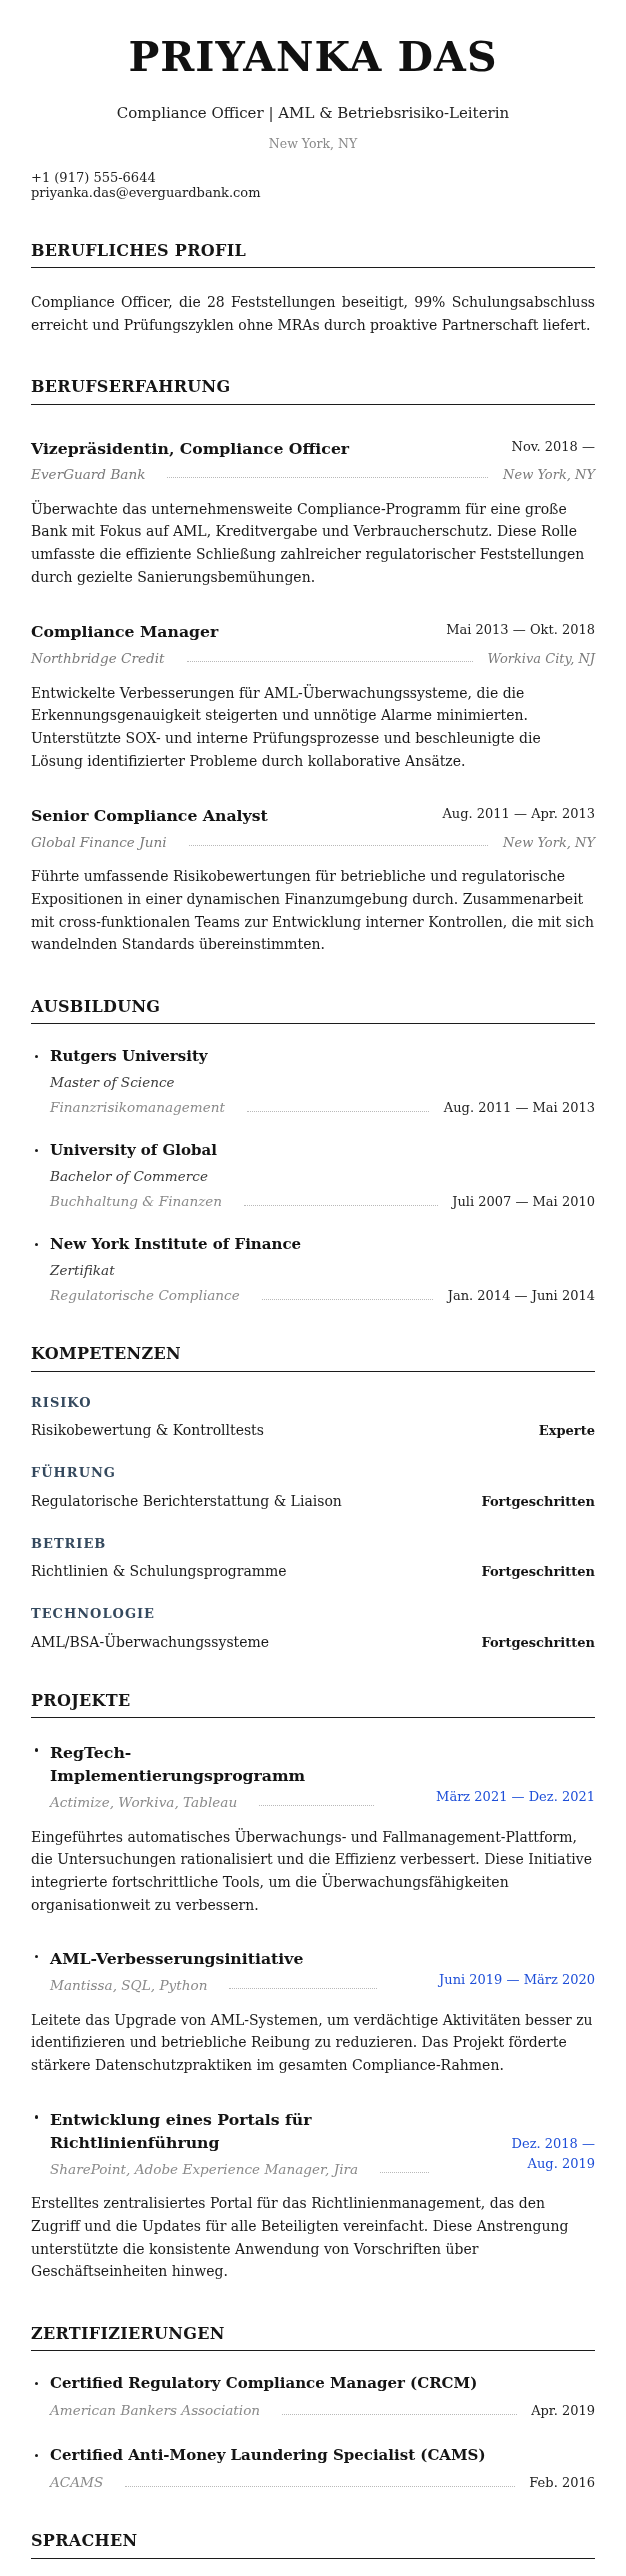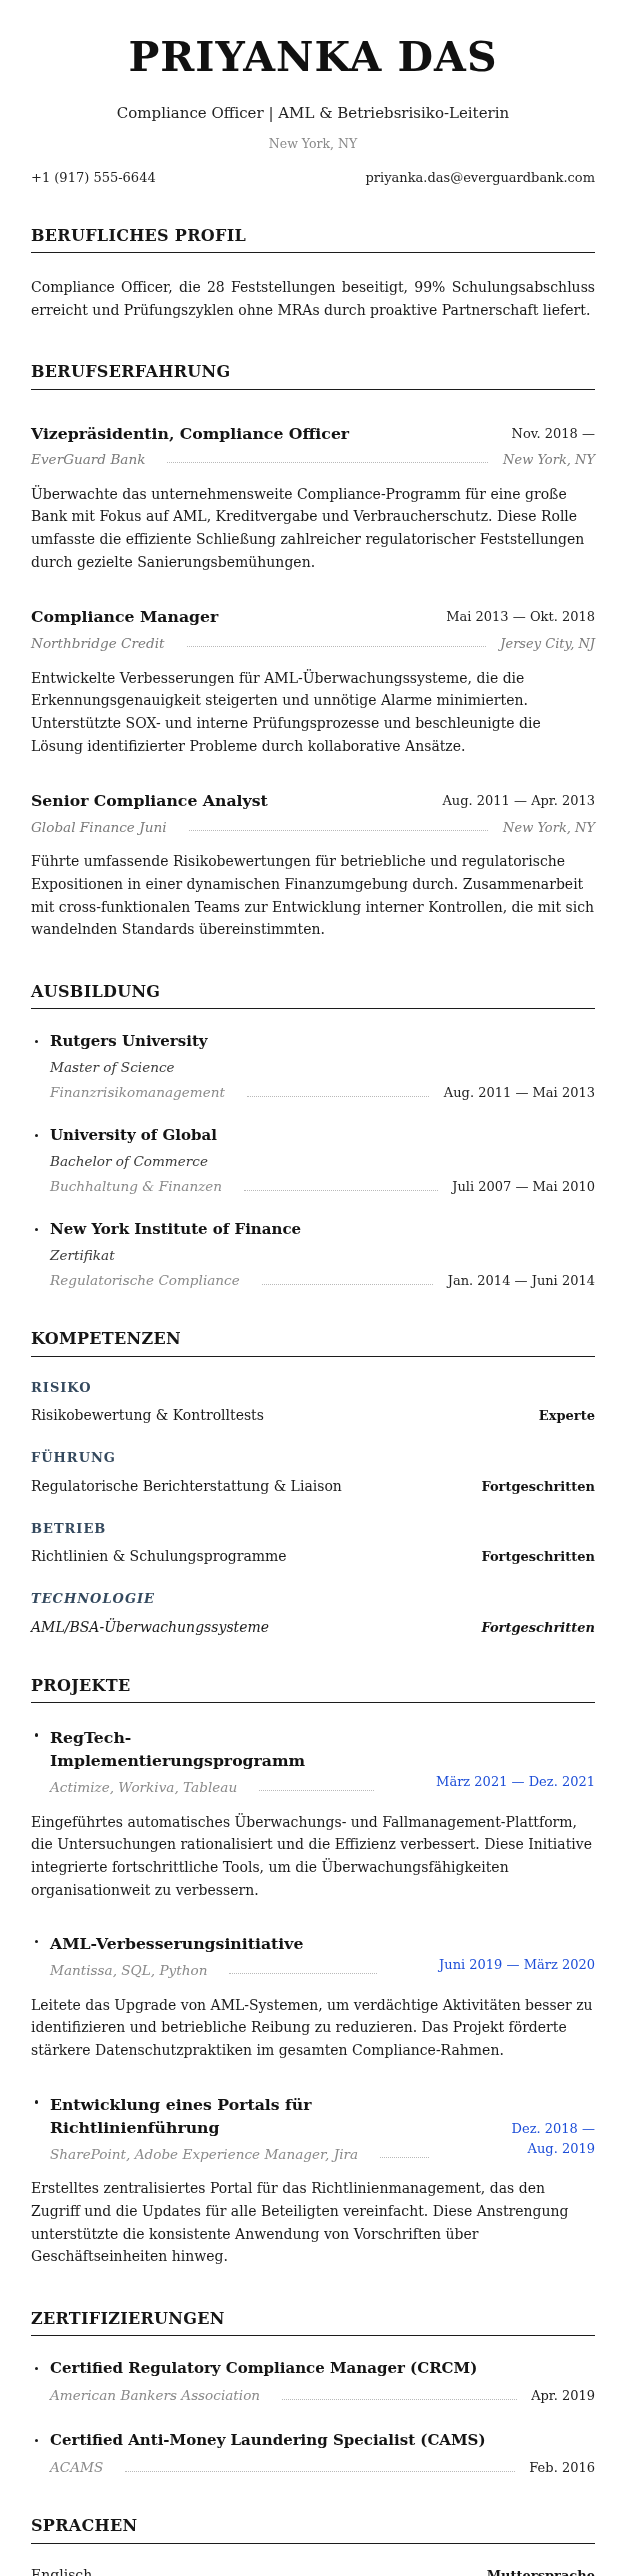--- a/index.html
+++ b/index.html
@@ -28,20 +28,21 @@
   }
   .subtitle { font-size: 15px; margin-top: 22px; color: #222; }
   .loc { font-size: 12.5px; margin-top: 13.6px; color: #8a8a8a; }
   .contact-row {
     display: flex;
     justify-content: space-between;
     align-items: baseline;
     margin-top: 19px;
     font-size: 13px;
     color: #222;
+    flex-direction: column;
   }
 
   
   section { margin-top: 41px; }
   h2 {
     font-size: 16px;
     font-weight: bold;
     letter-spacing: 0.3px;
     color: #161616;
     padding-bottom: 7.3px;
@@ -62,21 +63,21 @@
     border-bottom: 1px dotted #b9b9b9;
     margin: 0 14.6px 3.7px 22px;
   }
 
   
   .job { margin-bottom: 30px; }
   .job:last-child { margin-bottom: 0; }
   .head-row {
     display: flex;
     justify-content: space-between;
-    align-items: center;
+    align-items: flex-start;
     margin-top: 34px;
   }
   .entry-title { font-size: 15.7px; font-weight: bold; color: #141414; }
   .date { font-size: 13px; color: #222; white-space: nowrap; }
   .sub-row { display: flex; align-items: flex-end; margin-top: 8.4px; }
   .company { font-style: italic; font-size: 13.6px; color: #7a7a7a; }
   .place { font-style: italic; font-size: 13px; color: #7a7a7a; white-space: nowrap; }
 
   
   .bullet { position: relative; padding-left: 19px; }
@@ -94,21 +95,21 @@
   
   .edu { margin-bottom: 26px; }
   .edu:last-child { margin-bottom: 0; }
   .school { font-size: 15px; font-weight: bold; color: #141414; }
   .degree { font-style: italic; font-size: 13.6px; color: #3a3a3a; margin-top: 9px; }
   .field-row { display: flex; align-items: flex-end; margin-top: 9px; }
   .field { font-style: italic; font-size: 13.6px; color: #8a8a8a; }
 
   
   .skill-group { margin-bottom: 27px; }
-  .skill-group:last-child { margin-bottom: 0; font-style: italic; }
+  .skill-group:last-child { margin-bottom: 0; }
   .skill-cat {
     font-size: 13px;
     font-weight: bold;
     letter-spacing: 1px;
     color: #34495e;
     margin-bottom: 12.5px;
   }
   .skill-row {
     display: flex;
     justify-content: space-between;
@@ -193,21 +194,21 @@
     </div>
 
     <div class="job">
       <div class="head-row">
         <span class="entry-title">Compliance Manager</span>
         <span class="date">Mai 2013 — Okt. 2018</span>
       </div>
       <div class="sub-row">
         <span class="company">Northbridge Credit</span>
         <span class="leader"></span>
-        <span class="place">Jersey City, NJ</span>
+        <span class="place">Workiva City, NJ</span>
       </div>
       <p class="para">Entwickelte Verbesserungen für AML-Überwachungssysteme, die die Erkennungsgenauigkeit steigerten und unnötige Alarme minimierten. Unterstützte SOX- und interne Prüfungsprozesse und beschleunigte die Lösung identifizierter Probleme durch kollaborative Ansätze.</p>
     </div>
 
     <div class="job">
       <div class="head-row">
         <span class="entry-title">Senior Compliance Analyst</span>
         <span class="date">Aug. 2011 — Apr. 2013</span>
       </div>
       <div class="sub-row">

